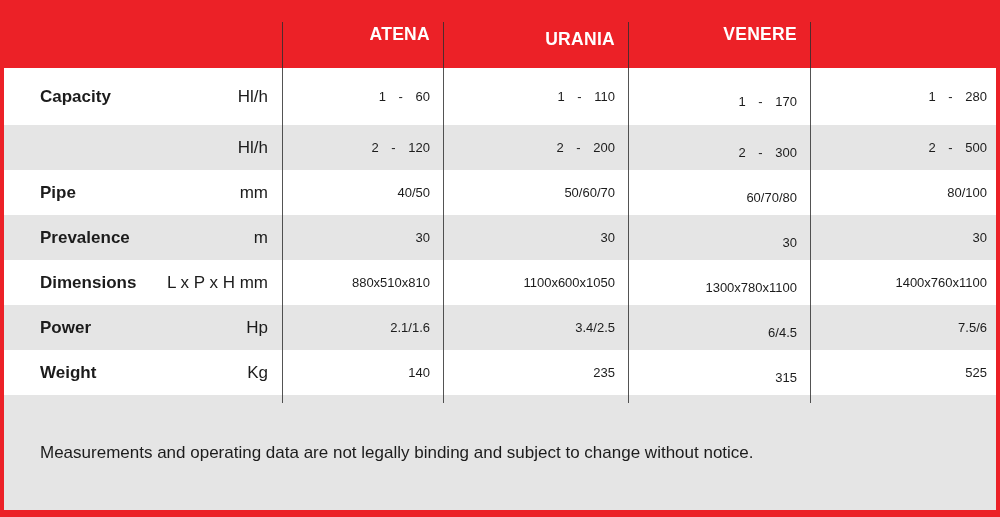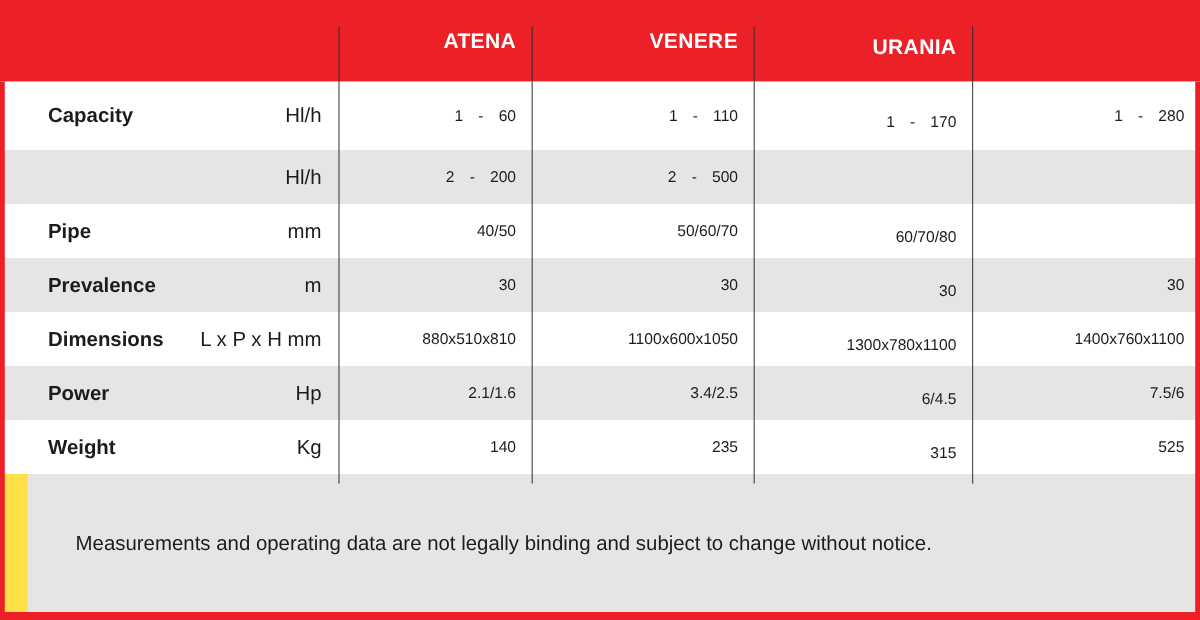--- a/index.html
+++ b/index.html
@@ -61,21 +61,20 @@
   .row.wide .cell.val { word-spacing: 9px; }
   
   .footer {
     height: 115px;
     background: #e5e5e5;
     display: flex;
     align-items: center;
     padding-left: 40px;
     box-sizing: border-box;
     font-size: 17px;
-    margin-left: 23px;
   }
   .bottom-bar { height: 7px; background: var(--red); }
   
   .vline {
     position: absolute;
     top: 22px;
     width: 1.4px;
     height: 381px;
     background: rgba(45, 45, 45, 0.82);
     pointer-events: none;
@@ -96,51 +95,54 @@
   .side-strip.right { right: 0; }
 </style>
 </head>
 <body>
 
 <div class="page">
 
   <div class="header-bar">
     <div class="hcell h0"></div>
     <div class="hcell h1">ATENA</div>
+    <div class="hcell h3">URANIA</div>
     <div class="hcell h2">VENERE</div>
-    <div class="hcell h3">URANIA</div>
   </div>
 
   <div id="rows">
       <div class="row r0 white wide">
     <div class="cell labelcell">
       <span class="label">Capacity</span>
       <span class="unit">Hl/h</span>
     </div>
     <div class="cell val v1">1 - 60</div>
     <div class="cell val v2">1 - 110</div>
     <div class="cell val v3">1 - 170</div>
     <div class="cell val v4">1 - 280</div>
   </div>
       <div class="row rn gray wide">
     <div class="cell labelcell">
       <span class="label"></span>
       <span class="unit">Hl/h</span>
     </div>
+    <div class="cell val v1">2 - 120</div>
     <div class="cell val v2">2 - 200</div>
+    <div class="cell val v3">2 - 300</div>
     <div class="cell val v4">2 - 500</div>
   </div>
       <div class="row rn white">
     <div class="cell labelcell">
       <span class="label">Pipe</span>
       <span class="unit">mm</span>
     </div>
     <div class="cell val v1">40/50</div>
     <div class="cell val v2">50/60/70</div>
     <div class="cell val v3">60/70/80</div>
+    <div class="cell val v4">80/100</div>
   </div>
       <div class="row rn gray">
     <div class="cell labelcell">
       <span class="label">Prevalence</span>
       <span class="unit">m</span>
     </div>
     <div class="cell val v1">30</div>
     <div class="cell val v2">30</div>
     <div class="cell val v3">30</div>
     <div class="cell val v4">30</div>

